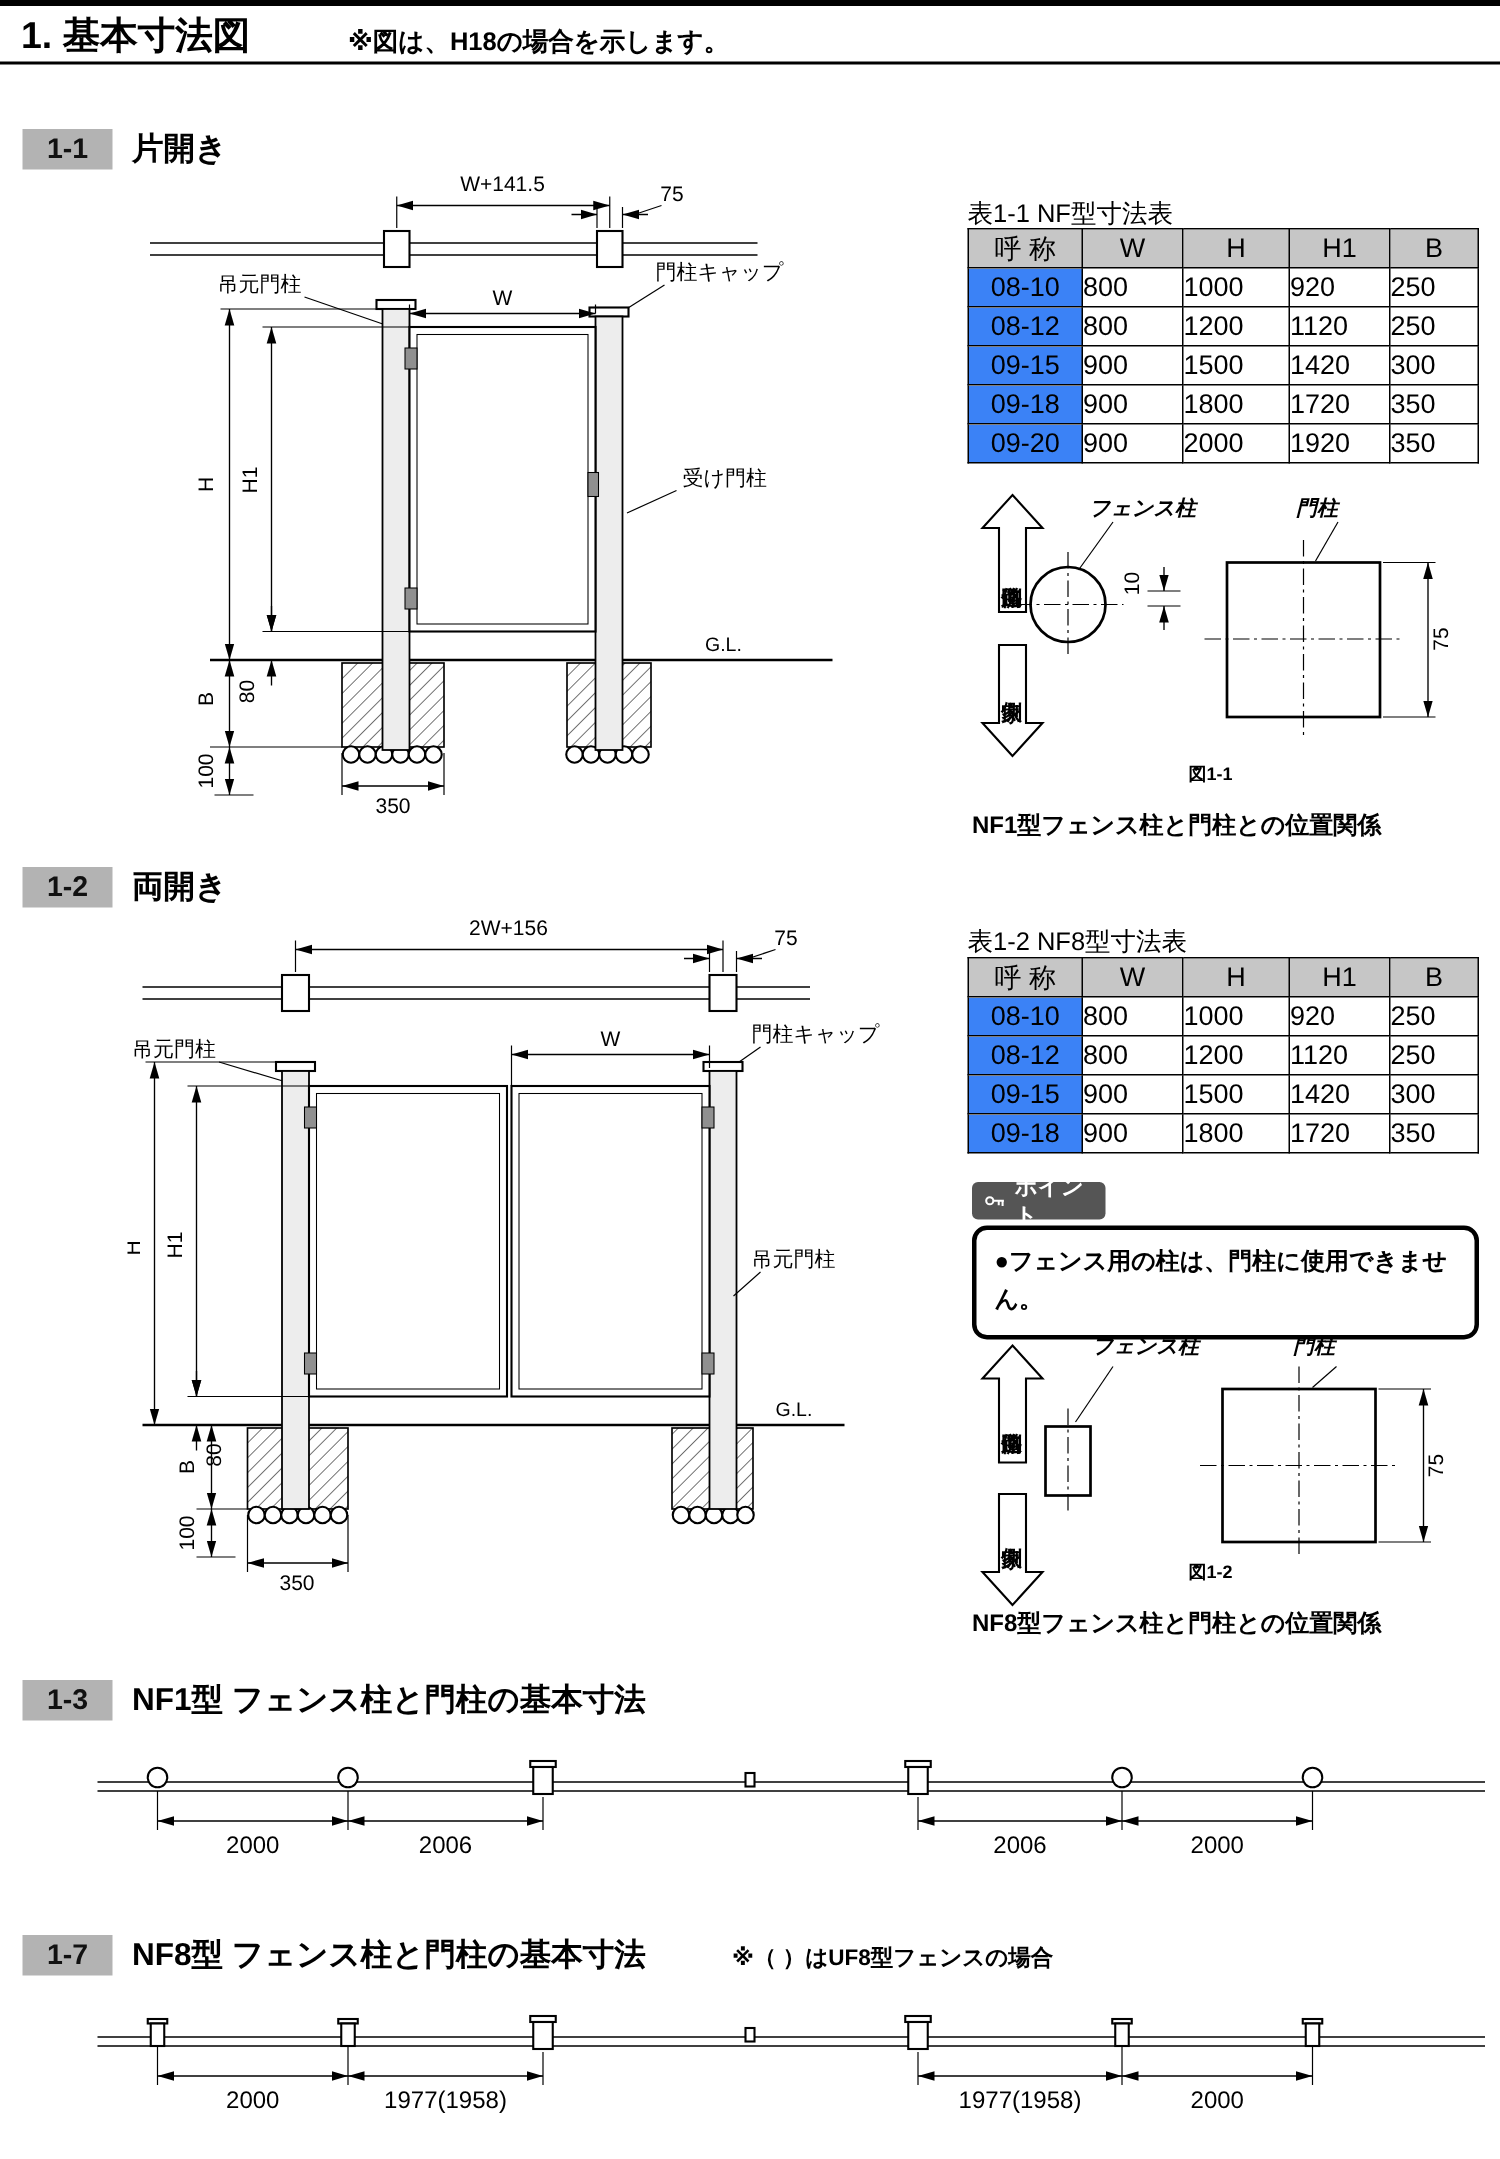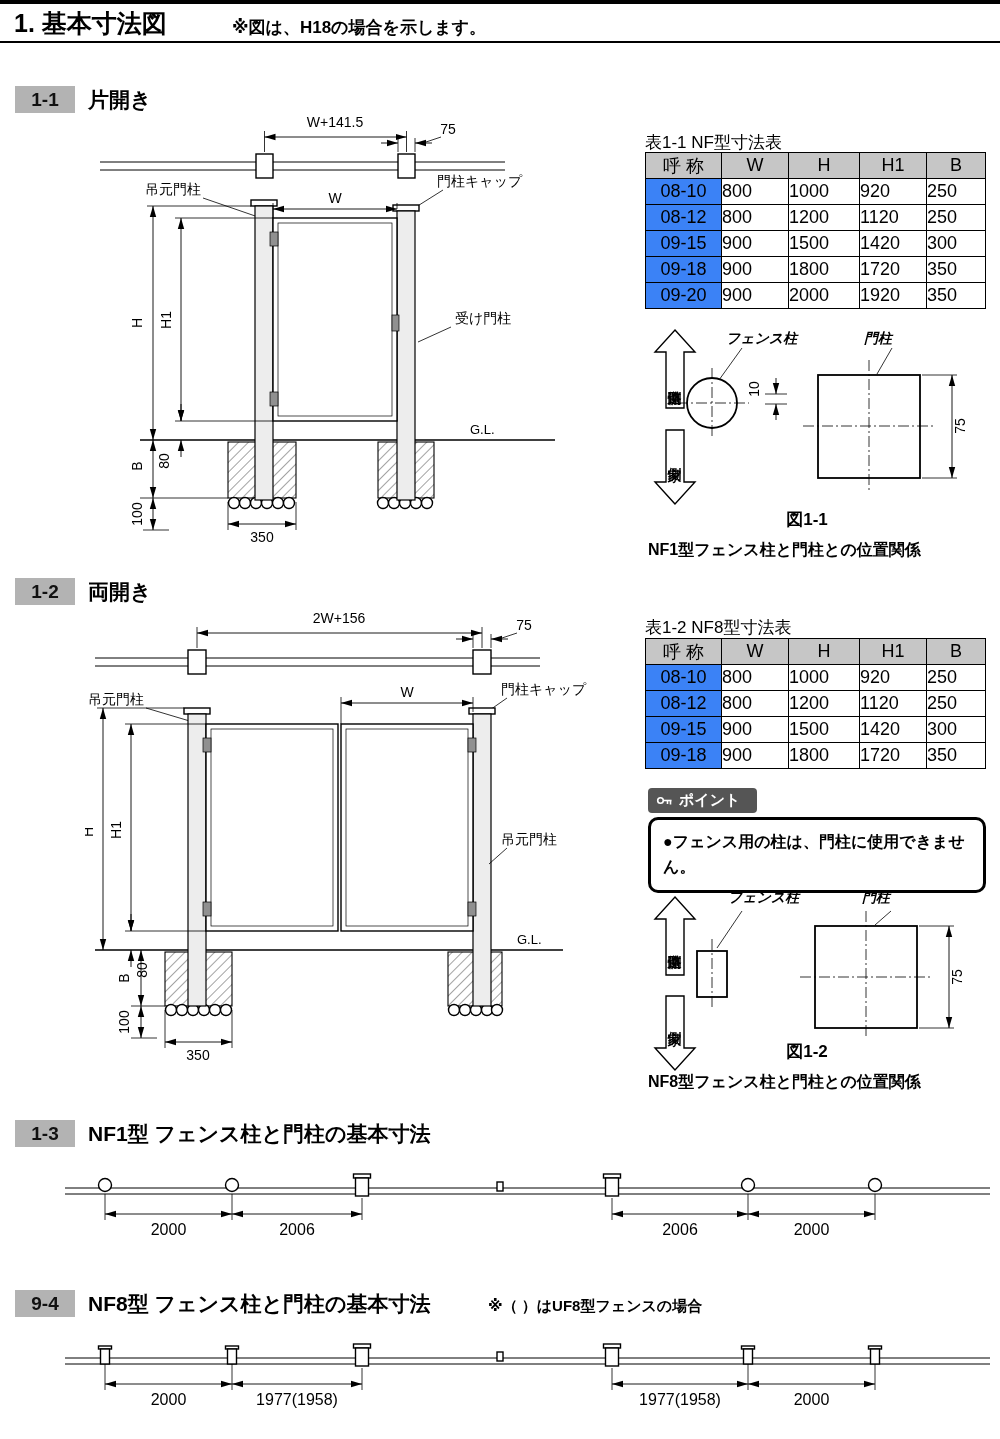--- a/index.html
+++ b/index.html
@@ -13,26 +13,26 @@
   .secbox { width:60px; height:27px; background:#b3b3b3; color:#111; font-size:19px; font-weight:bold;
             display:flex; align-items:center; justify-content:center; }
   .sectitle { font-size:21px; font-weight:bold; line-height:27px; }
   .secnote { font-size:15px; font-weight:bold; line-height:27px; }
   .tbltitle { font-size:17px; font-weight:normal; }
   table.dim { border-collapse:collapse; background:#fff; table-layout:fixed; }
   table.dim th, table.dim td { border:1.6px solid #000; height:26px; font-size:18px; padding:0; text-align:center; overflow:hidden; }
   table.dim th { background:#c6c6c6; font-weight:normal; }
   table.dim td.c0 { background:#3b82f6;margin-left:20px; }
   table.dim td.num { text-align:left; padding-right:8px; }
-  .cap1 { font-size:17px; font-weight:bold; text-align:center; }
+  .cap1 { font-size:12px; font-weight:bold; text-align:center; }
   .cap2 { font-size:16px; font-weight:bold;margin-top:12px; }
   .vtext { writing-mode:vertical-rl; text-orientation:upright; font-size:14px; font-weight:bold;
            display:flex; align-items:center; justify-content:center; }
   .lbl { font-size:14px; font-weight:bold;font-style:italic; }
-  .ptab { width:109px; height:25px; background:#555; border-radius:4px; color:#fff;
+  .ptab { width:89px; height:25px; background:#555; border-radius:4px; color:#fff;
           display:flex; align-items:center; gap:6px; padding:0 8px; }
   .ptab span { font-size:15px; font-weight:bold; }
   .pbox { width:338px; min-height:66px; border:3px solid #000; border-radius:10px; background:#fff;
           padding:10px 12px; font-size:16px; font-weight:bold; line-height:1.55; }
   svg text { font-family:"Liberation Sans","DejaVu Sans",sans-serif; fill:#000; }
   .t14 { font-size:14px; } .t13 { font-size:13px; } .t16 { font-size:16px; }
   .ln { stroke:#000; stroke-width:1; fill:none; }
   .ln2 { stroke:#000; stroke-width:1.6; fill:none; }
   .thin { stroke:#000; stroke-width:0.8; fill:none; }
   .dim { stroke:#000; stroke-width:0.9; fill:none; }
@@ -524,21 +524,21 @@
     <line x1="180" y1="56" x2="310" y2="56" class="dim" marker-start="url(#ar5)" marker-end="url(#ar5)"></line>
     <line x1="560" y1="56" x2="696" y2="56" class="dim" marker-start="url(#ar5)" marker-end="url(#ar5)"></line>
     <line x1="696" y1="56" x2="823" y2="56" class="dim" marker-start="url(#ar5)" marker-end="url(#ar5)"></line>
     <text x="116.5" y="77" class="t16" text-anchor="middle">2000</text>
     <text x="245" y="77" class="t16" text-anchor="middle">2006</text>
     <text x="628" y="77" class="t16" text-anchor="middle">2006</text>
     <text x="759.5" y="77" class="t16" text-anchor="middle">2000</text>
   </g>
 </svg>
 
-<div class="abs secbox" style="left:15px;top:1290px">9-4</div>
+<div class="abs secbox" style="left:15px;top:1290px">1-7</div>
 <div class="abs sectitle" style="left:88px;top:1290px">NF8型 フェンス柱と門柱の基本寸法</div>
 <div class="abs secnote" style="left:488px;top:1292px">※（ ）はUF8型フェンスの場合</div>
 
 <svg class="abs" style="left:52px;top:1328px" width="945" height="90" viewBox="0 0 945 90">
   <defs>
     <marker id="ar6" markerWidth="12" markerHeight="8" refX="11" refY="4" orient="auto-start-reverse" markerUnits="userSpaceOnUse">
       <path d="M0,0.8 L11,4 L0,7.2 Z" fill="#000"></path>
     </marker>
   </defs>
   <line x1="13" y1="30" x2="938" y2="30" class="ln"></line>

